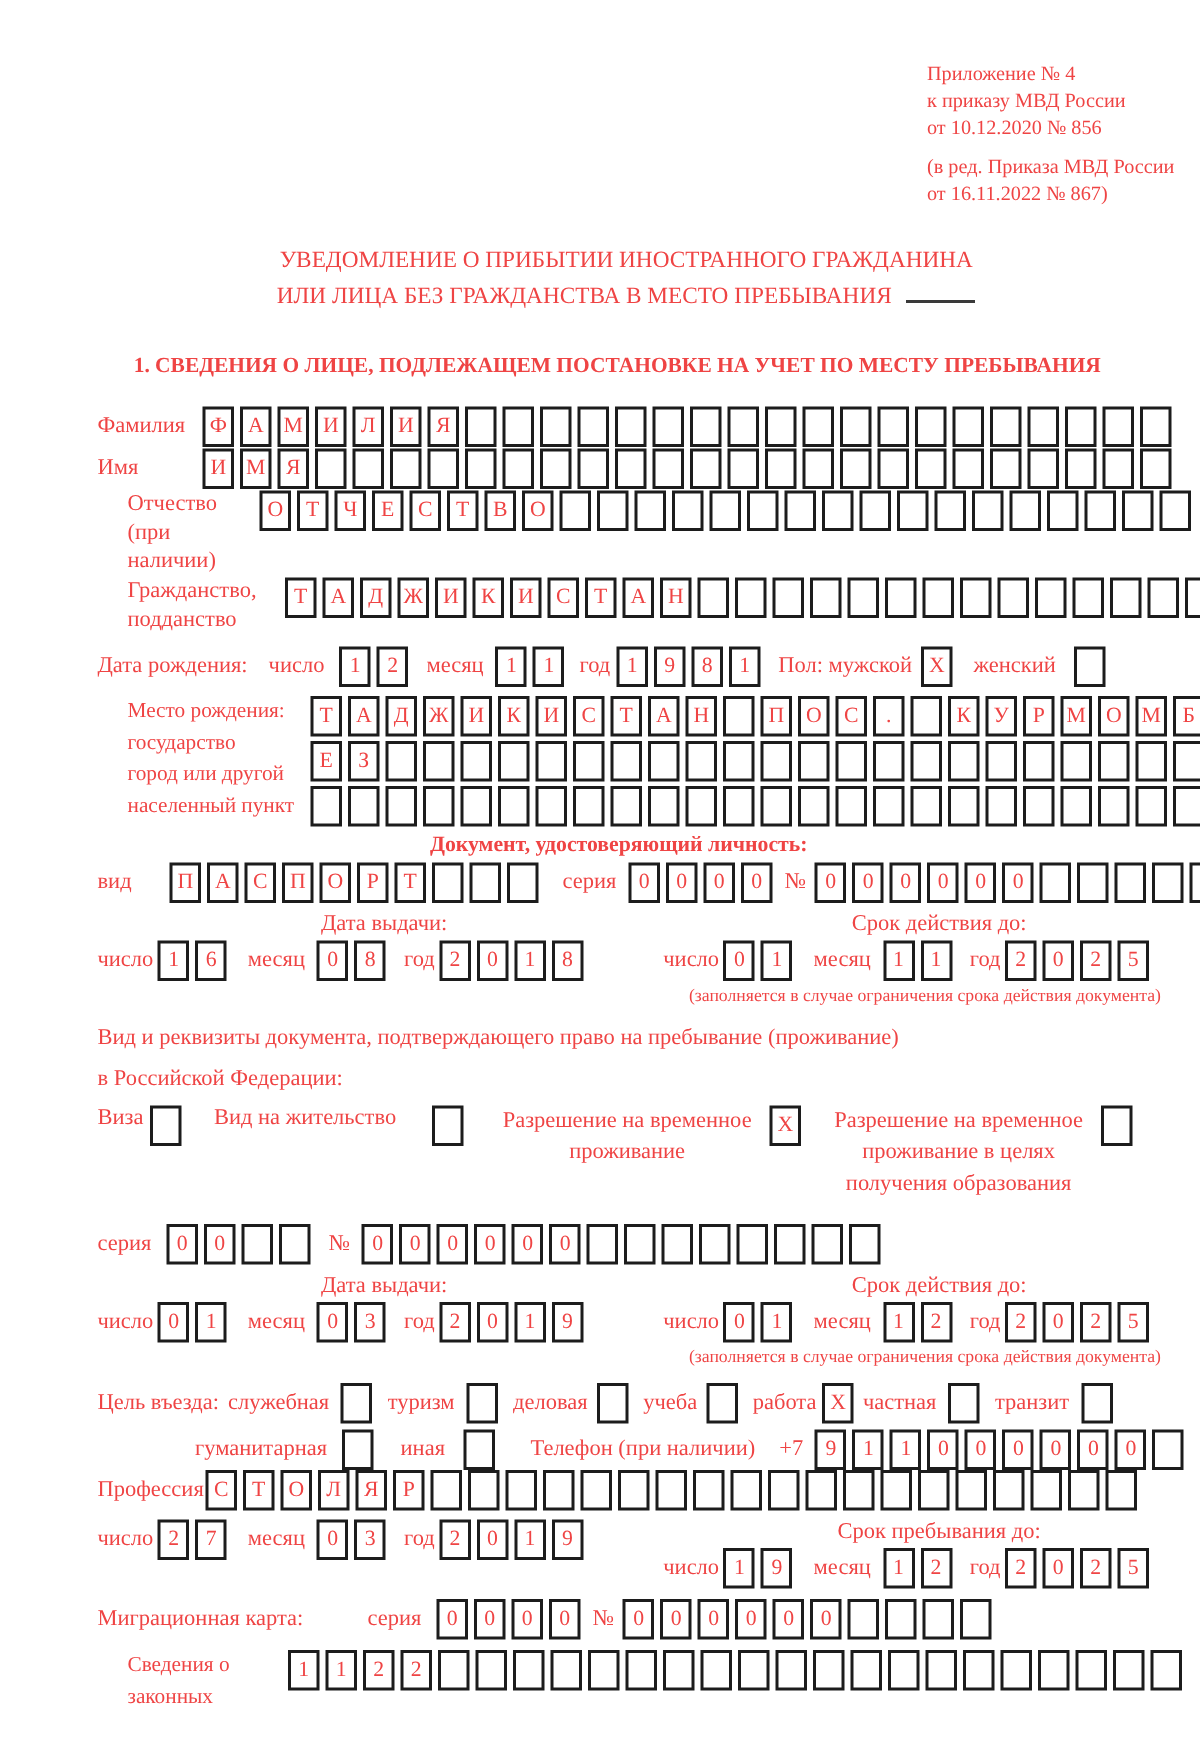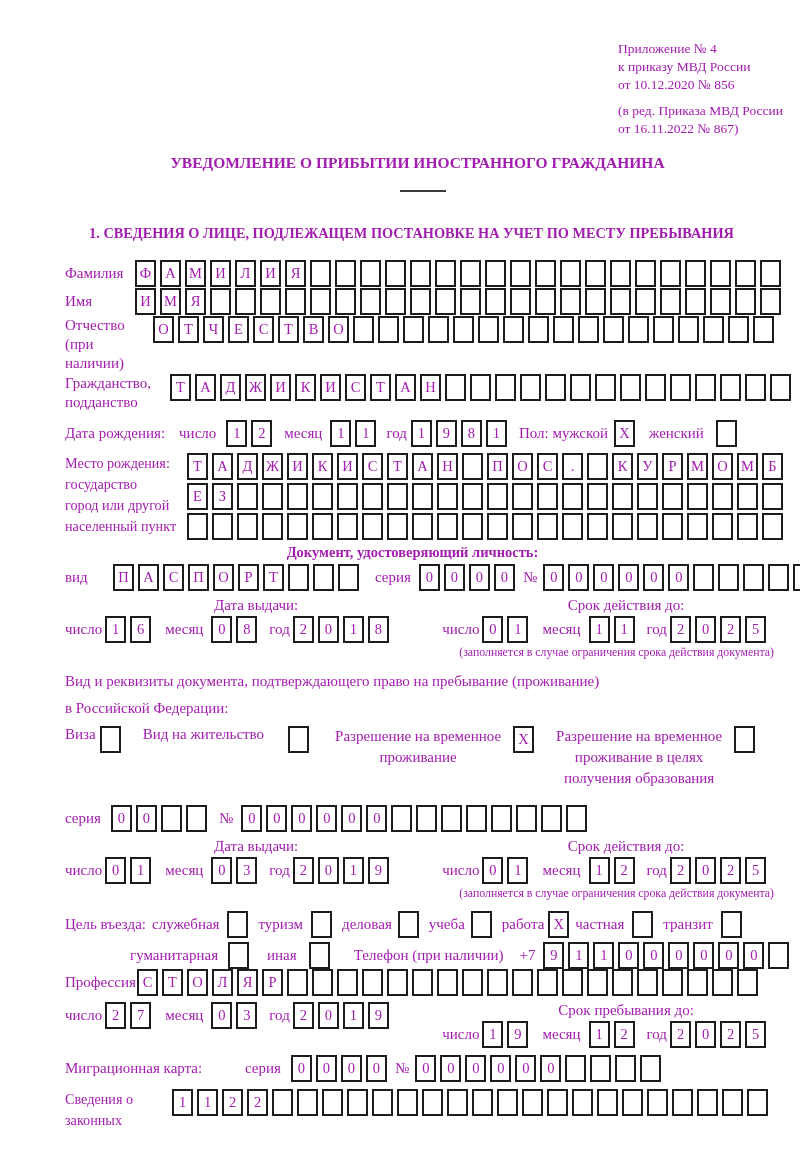--- a/index.html
+++ b/index.html
@@ -1,30 +1,30 @@
 <!DOCTYPE html>
 <html><head>
 <meta charset="utf-8">
 <style>
   html,body{margin:0;padding:0;background:#fff;}
   .page{
-    width:800px;height:1163px;background:#ffffff;color:#a21caf;
+    width:800px;height:1163px;background:#ffffff;color:#ef4444;
     font-family:"Liberation Serif","DejaVu Serif",serif;
     box-sizing:border-box;padding:40px 30px 0 65px;overflow:hidden;position:relative;
   }
   .appendix{width:190px;margin-left:553px;font-size:13.5px;line-height:1.35;}
   .appendix .gap{margin-top:7px;}
   .forma{text-align:right;font-weight:bold;font-size:15px;margin:26px 2px 0 0;}
-  .title{text-align:center;font-weight:bold;font-size:15.5px;line-height:1.55;margin-top:13px;}
+  .title{text-align:center;font-weight:normal;font-size:15.5px;line-height:1.55;margin-top:24px;}
   .blank-line{display:inline-block;width:46px;border-bottom:2.5px solid #3a3a3a;height:0.9em;margin-left:10px;}
   .sec{text-align:center;font-weight:bold;font-size:14.3px;margin-top:26px;white-space:nowrap;margin-left:-12px;}
   .frow{display:flex;align-items:center;margin-top:1px;}
   .frow.top{align-items:flex-start;}
   .lbl{font-size:15px;white-space:nowrap;flex:0 0 auto;}
-  .lblcol{display:flex;flex-direction:column;font-size:15px;line-height:19px;flex:0 0 auto;}
+  .lblcol{display:flex;flex-direction:column;font-size:15px;line-height:19px;flex:0 0 auto;margin-left:20px;}
   .cells{display:inline-flex;flex-wrap:nowrap;flex:0 0 auto;}
   .cell{
     box-sizing:border-box;display:inline-flex;align-items:center;justify-content:center;
     width:21px;height:27px;border:2px solid #1c1c1c;margin-right:4px;
     font-size:14.5px;line-height:1;flex:0 0 auto;background:#fff;
   }
   .colstack{display:flex;flex-direction:column;}
   .rowgap{margin-bottom:3px;}
   .center-bold{text-align:center;font-weight:bold;font-size:14.5px;margin-top:4px;margin-left:-10px;}
   .dates{display:flex;margin-top:6px;}
@@ -44,21 +44,21 @@
     <div>Приложение № 4</div>
     <div>к приказу МВД России</div>
     <div>от 10.12.2020 № 856</div>
     <div class="gap">(в ред. Приказа МВД России</div>
     <div>от 16.11.2022 № 867)</div>
   </div>
 
 
   <div class="title">
     <div>УВЕДОМЛЕНИЕ О ПРИБЫТИИ ИНОСТРАННОГО ГРАЖДАНИНА</div>
-    <div><span class="blank-line"></span></div>
+    <div><span>ИЛИ ЛИЦА БЕЗ ГРАЖДАНСТВА В МЕСТО ПРЕБЫВАНИЯ</span><span class="blank-line"></span></div>
   </div>
 
   <div class="sec">1. СВЕДЕНИЯ О ЛИЦЕ, ПОДЛЕЖАЩЕМ ПОСТАНОВКЕ НА УЧЕТ ПО МЕСТУ ПРЕБЫВАНИЯ</div>
 
   <div class="frow" style="margin-top:18px">
     <span class="lbl" style="width:70px">Фамилия</span>
     <span class="cells">
         <span class="cell">Ф</span>
         <span class="cell">А</span>
         <span class="cell">М</span>

